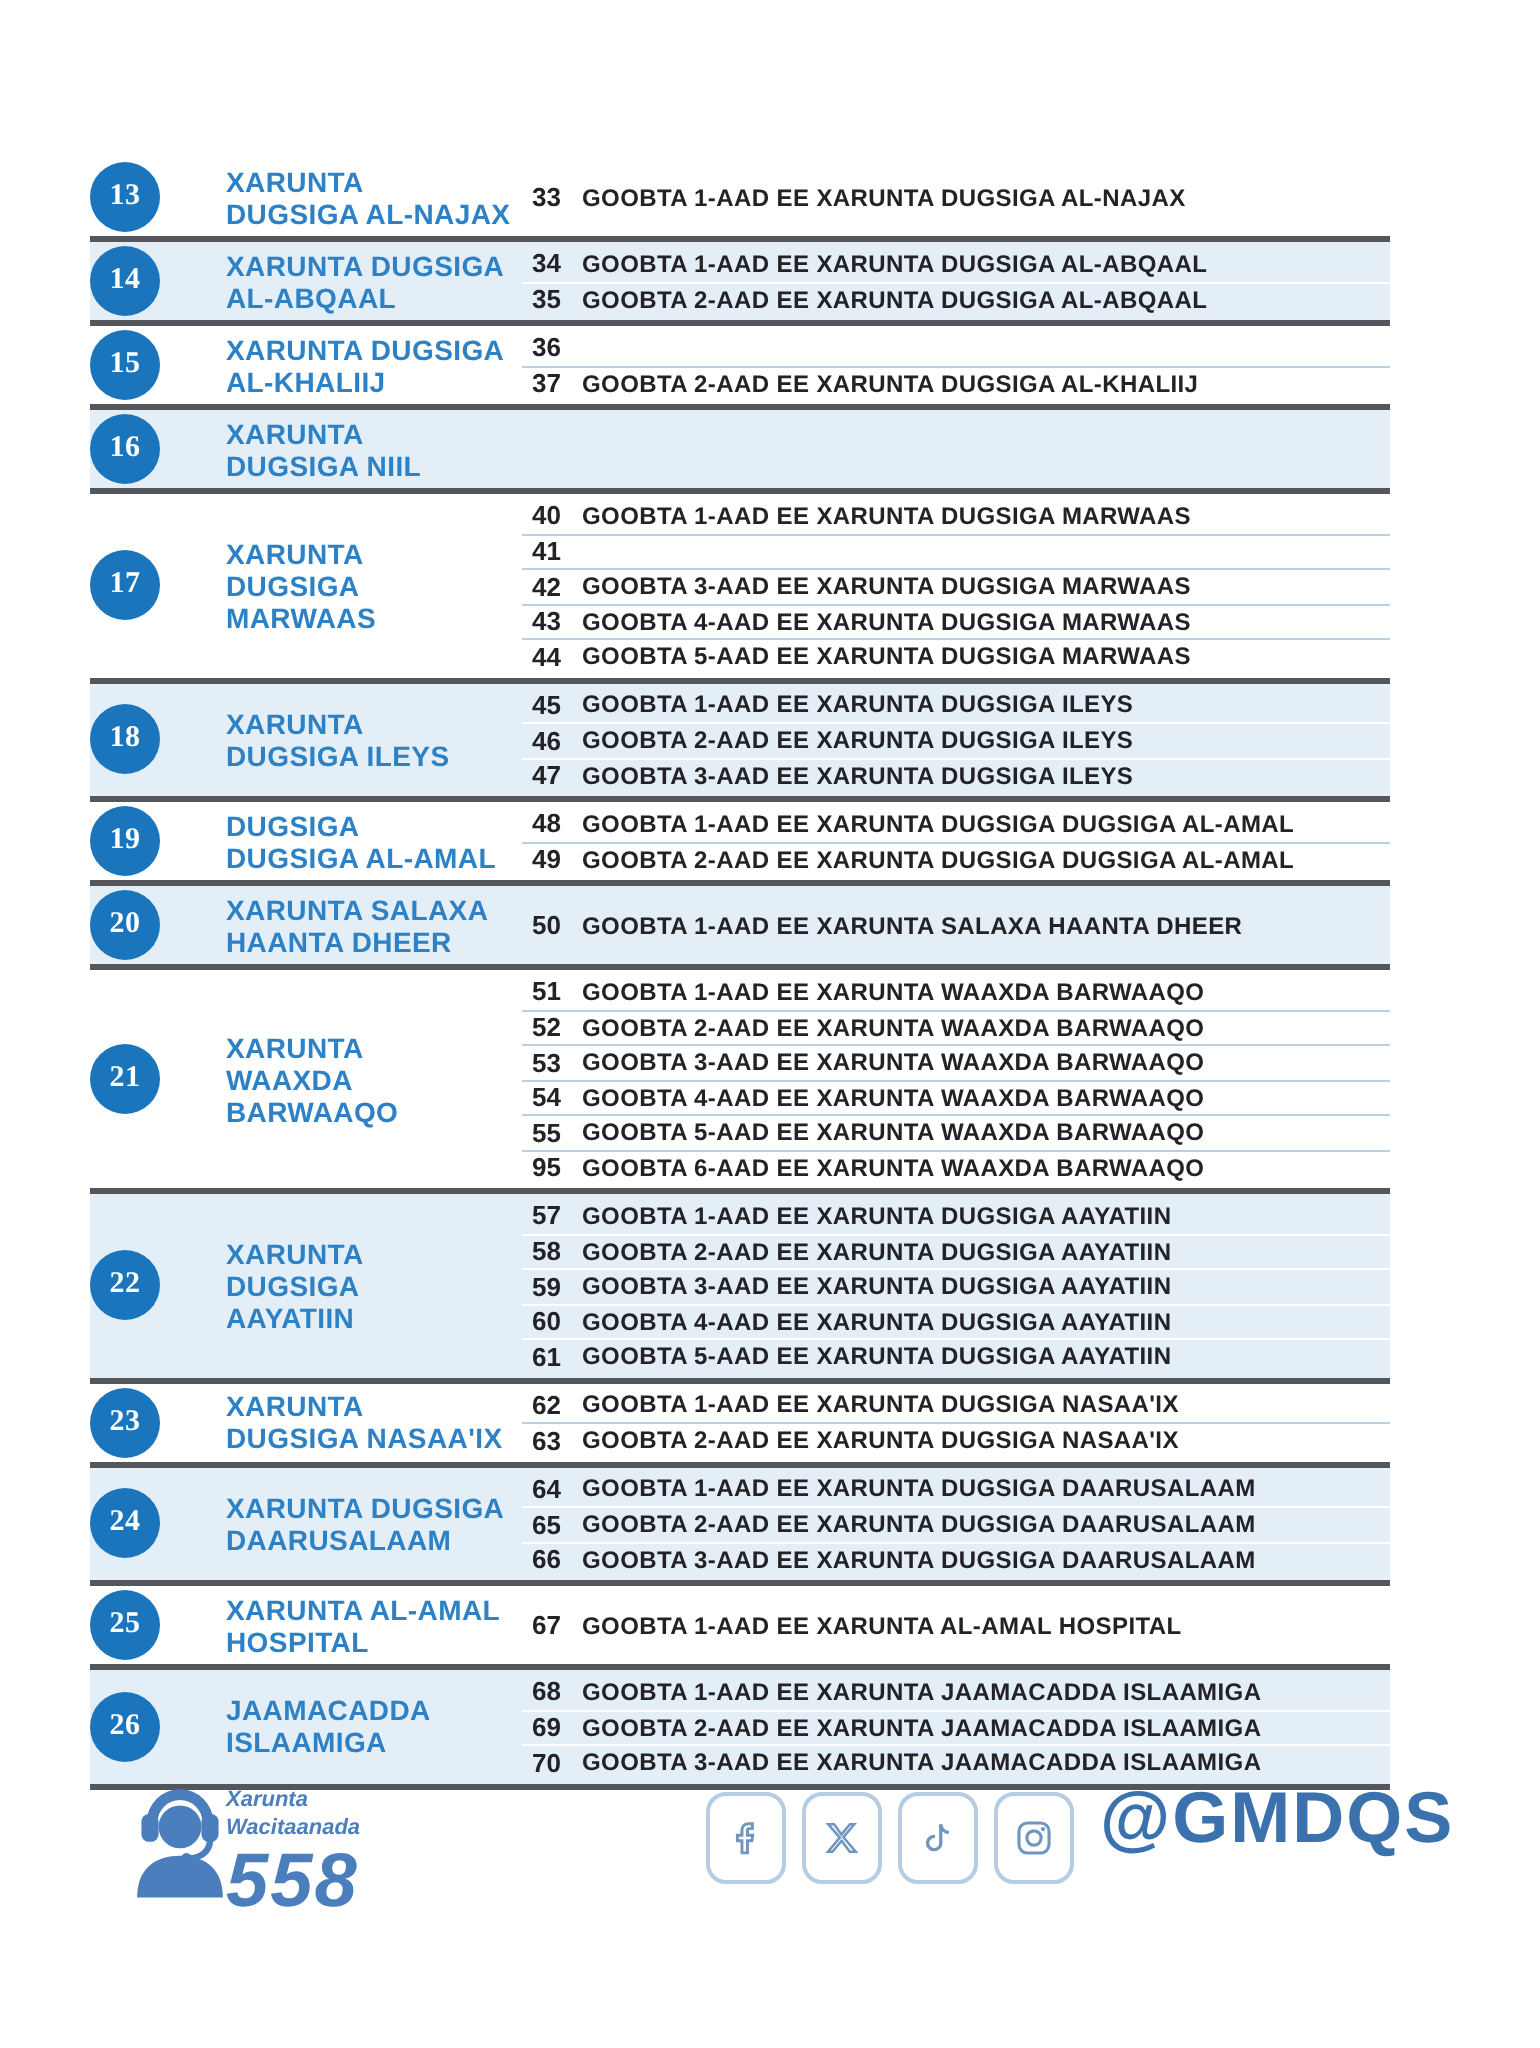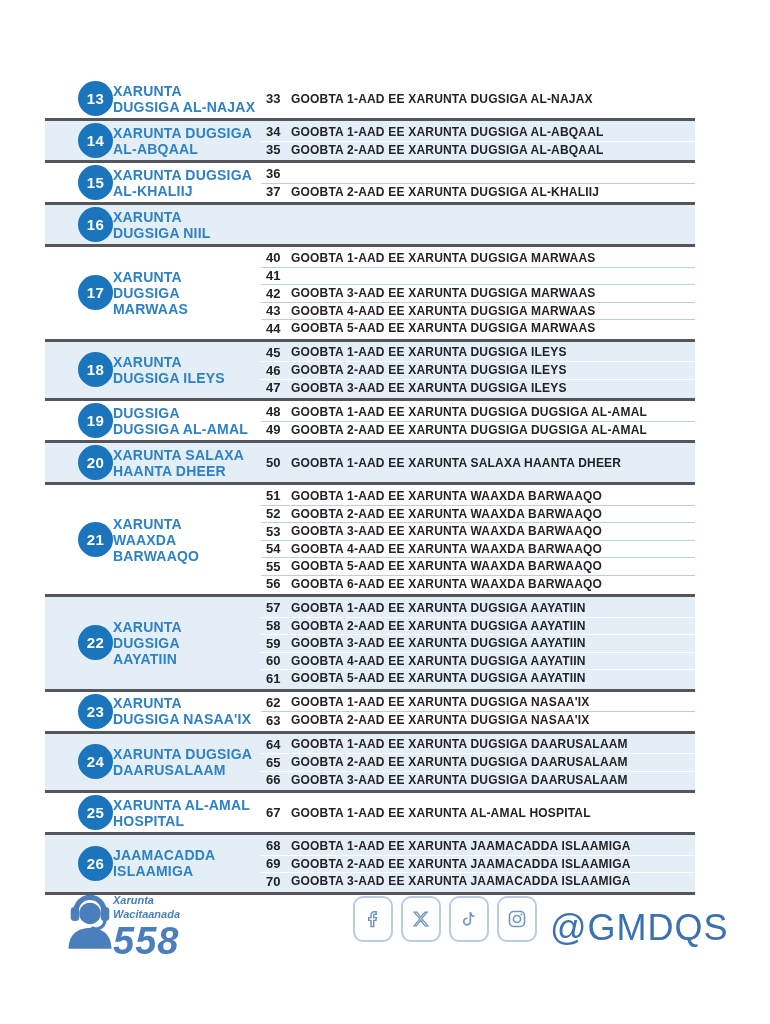--- a/index.html
+++ b/index.html
@@ -15,21 +15,21 @@
   .table {
     position:absolute; left:45px; top:79px; width:650px;
   }
   .group {
     display:flex; align-items:center;
     padding:2px 0;
     border-bottom:3px solid #54565b;
   }
   .group.shaded { background:#e4eef7; }
 
-  .circle-col { width:68px; flex:0 0 68px; display:flex; justify-content:flex-end; }
+  .circle-col { width:68px; flex:0 0 68px; display:flex; justify-content:flex-start;font-family:Liberation Serif, serif; }
   .circle {
     width:35px; height:35px; border-radius:50%;
     background:#1b75bc; color:#ffffff;
     font-size:15px; font-weight:bold;
     display:flex; align-items:center; justify-content:center;
     letter-spacing:.3px;
   }
   .name-col {
     width:148px; flex:0 0 148px;
     color:#2e81c4; font-weight:bold;
@@ -59,22 +59,22 @@
   .hotline-line { font-style:italic; font-weight:bold; font-size:11px; line-height:13.5px; }
   .hotline-number { font-style:italic; font-weight:bold; font-size:38px; line-height:38px; margin-top:1px; letter-spacing:1px; }
   .socials { position:absolute; left:353px; top:10px; display:flex; gap:8px; }
   .social-box {
     width:40px; height:46px; border:2px solid #b5cce1; border-radius:10px;
     display:flex; align-items:center; justify-content:center;
     color:#7096bf; background:#ffffff;
   }
   .social-box svg { width:22px; height:22px; }
   .handle {
-    position:absolute; left:550px; top:21px;
-    font-weight:normal; font-size:36px; letter-spacing:1px; color:#3b72ae;
+    position:absolute; left:550px; top:2px;
+    font-weight:bold; font-size:36px; letter-spacing:1px; color:#3b72ae;
   }
 </style>
 </head>
 <body>
 
 <div class="page">
 
   <main class="table">
   <section class="group plain">
     <div class="circle-col">
@@ -253,21 +253,21 @@
     <span class="no">54</span>
     <span class="label">GOOBTA 4-AAD EE XARUNTA WAAXDA BARWAAQO</span>
   </div>
 
   <div class="entry">
     <span class="no">55</span>
     <span class="label">GOOBTA 5-AAD EE XARUNTA WAAXDA BARWAAQO</span>
   </div>
 
   <div class="entry">
-    <span class="no">56</span>
+    <span class="no">95</span>
     <span class="label">GOOBTA 6-AAD EE XARUNTA WAAXDA BARWAAQO</span>
   </div>
 </div>
   </section>
 
   <section class="group shaded">
     <div class="circle-col">
       <div class="circle">22</div>
     </div>
     <div class="name-col">XARUNTA

